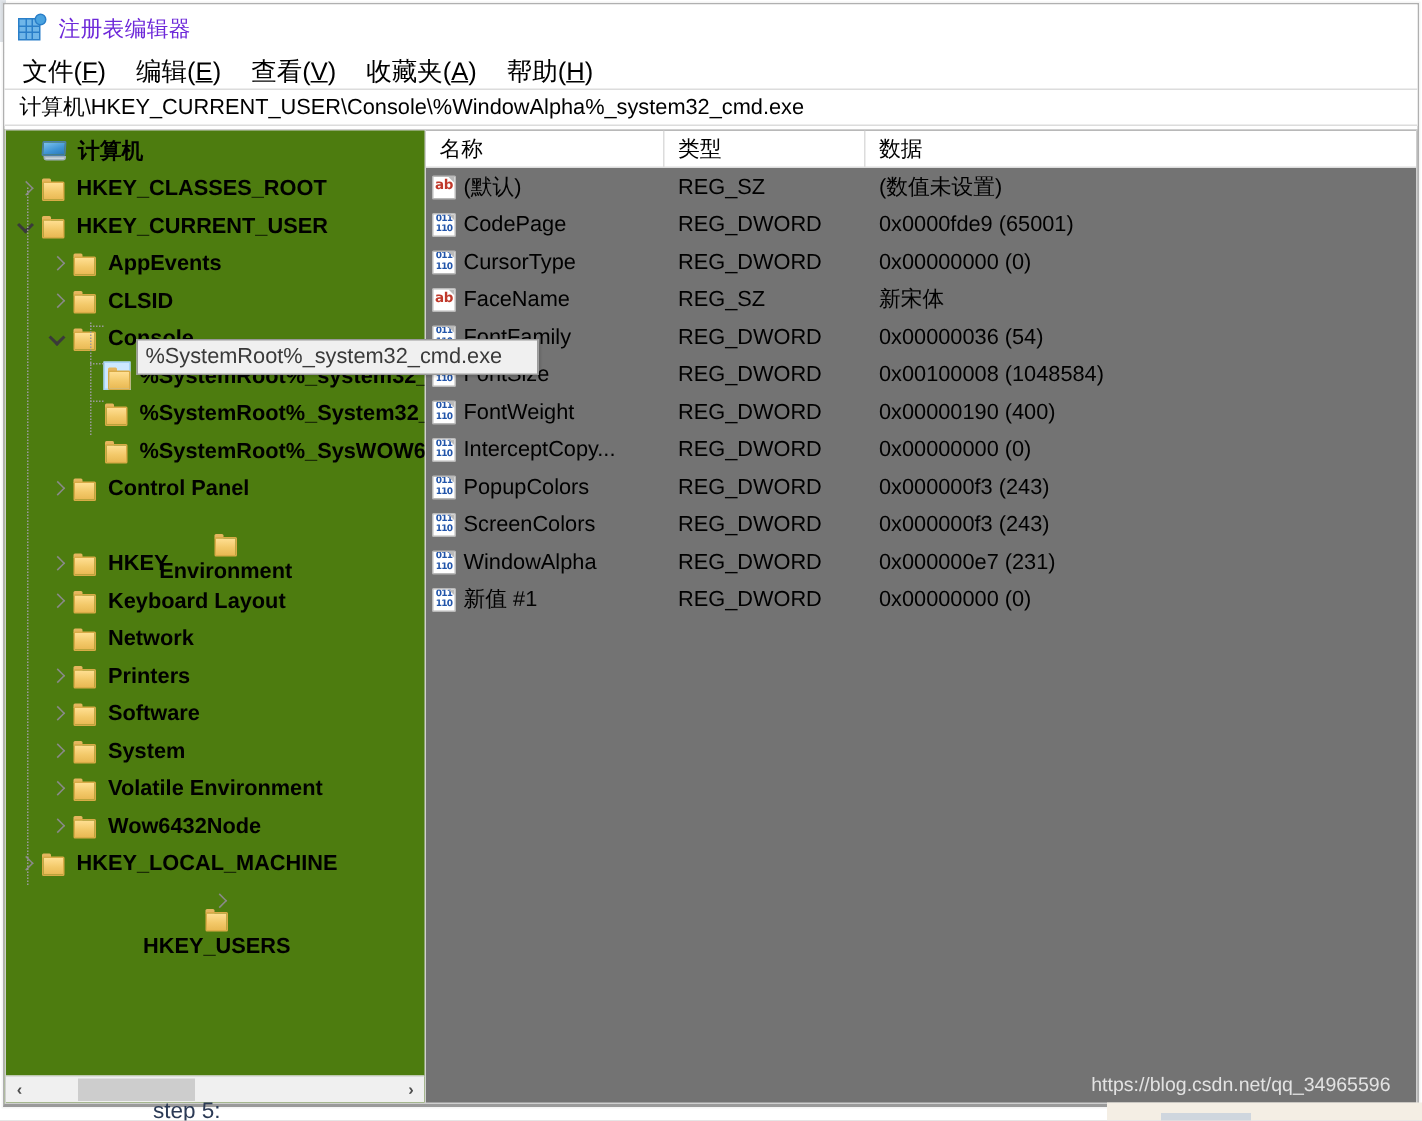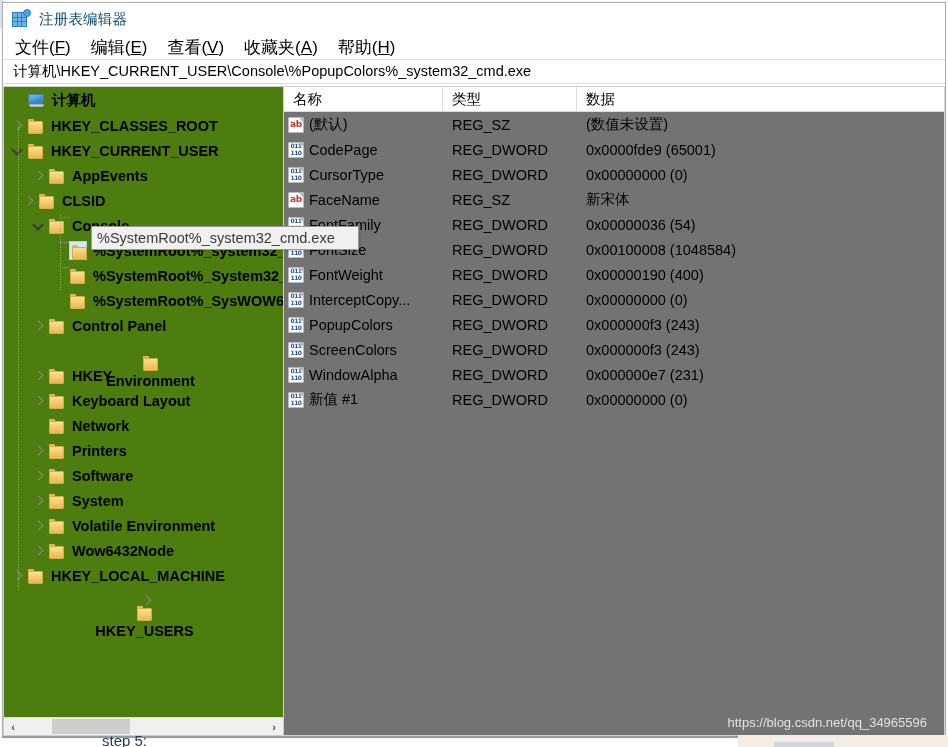--- a/index.html
+++ b/index.html
@@ -55,21 +55,21 @@
   .app-icon .grid span { background: #6fb6e8; display: block; }
   .app-icon .gear {
     position: absolute; right: 0px; top: 0px;
     width: 8px; height: 8px;
     border-radius: 50%;
     background: #4aa3e0;
     border: 1.5px solid #2a7fc9;
   }
   .title-text {
     font-size: 14.5px;
-    color: #0c4a6e;
+    color: #6d28d9;
     letter-spacing: 0.2px;
   }
 
   
   .menubar {
     height: 24px;
     display: flex;
     align-items: center;
     padding-left: 10px;
     background: #ffffff;
@@ -427,21 +427,21 @@
 
     <div class="menubar">
       <div class="menu-item"><span>文件</span>(<span class="accel">F</span>)</div>
       <div class="menu-item"><span>编辑</span>(<span class="accel">E</span>)</div>
       <div class="menu-item"><span>查看</span>(<span class="accel">V</span>)</div>
       <div class="menu-item"><span>收藏夹</span>(<span class="accel">A</span>)</div>
       <div class="menu-item"><span>帮助</span>(<span class="accel">H</span>)</div>
     </div>
 
     <div class="addressbar">
-      <span>计算机\HKEY_CURRENT_USER\Console\%PopupColors%_system32_cmd.exe</span>
+      <span>计算机\HKEY_CURRENT_USER\Console\%WindowAlpha%_system32_cmd.exe</span>
     </div>
 
     <div class="panes">
 
       <div class="tree-pane">
         <div class="tree-scroll">
           <div class="tree-inner" id="tree-inner">
               <div class="tnode" style="padding-left: 6px;">
                 <div class="expander"></div>
                 <div class="pc-icon">
@@ -458,21 +458,21 @@
               <div class="tnode" style="padding-left: 6px;">
                 <div class="expander has open"></div>
                 <div class="folder"></div>
                 <span class="label">HKEY_CURRENT_USER</span>
               </div>
               <div class="tnode" style="padding-left: 27px;">
                 <div class="expander has"></div>
                 <div class="folder"></div>
                 <span class="label">AppEvents</span>
               </div>
-              <div class="tnode" style="padding-left: 17px;">
+              <div class="tnode" style="padding-left: 27px;">
                 <div class="expander has"></div>
                 <div class="folder"></div>
                 <span class="label">CLSID</span>
               </div>
               <div class="tnode" style="padding-left: 27px;">
                 <div class="expander has open"></div>
                 <div class="folder"></div>
                 <span class="label">Console</span>
               </div>
               <div class="tnode" style="padding-left: 48px;">

